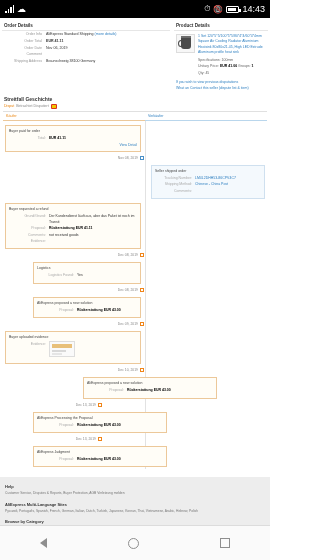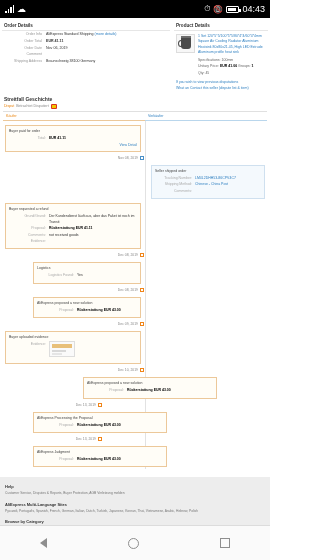--- a/index.html
+++ b/index.html
@@ -166,21 +166,21 @@
         <i></i>
       </span>
     <span class="wifi">☁</span>
   </div>
   <div class="sb-right">
     <span class="gl">⏱</span>
     <span class="gl">📵</span>
     <span class="batt">
         <i></i>
       </span>
-    <span class="clocktxt">04:43</span>
+    <span class="clocktxt">14:43</span>
   </div>
 </div>
 
 <div class="page">
 
   <div class="topcols">
 
     <div class="col colL">
       <div class="sec-title">Order Details</div>
 

